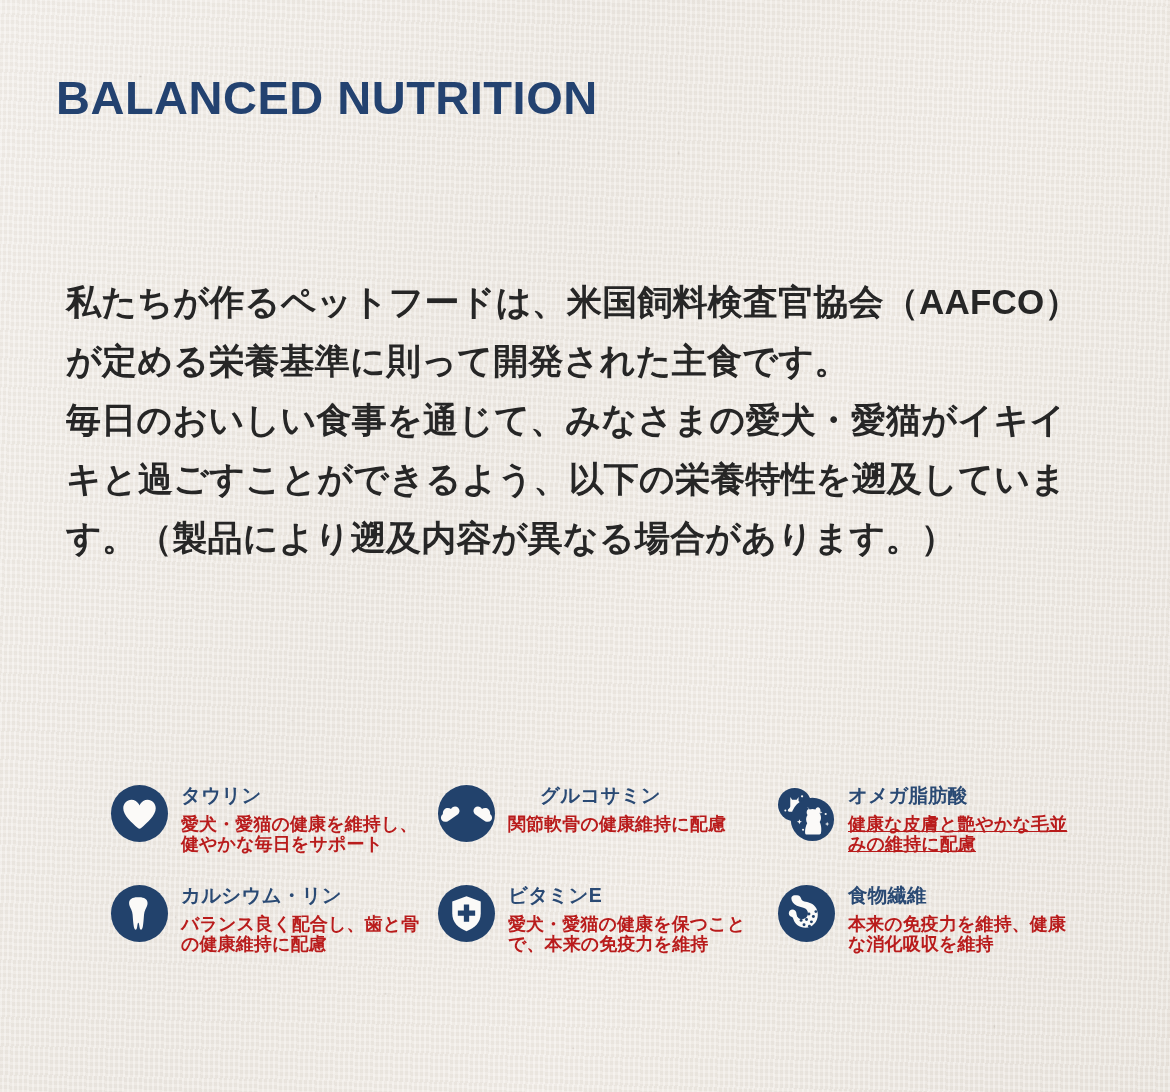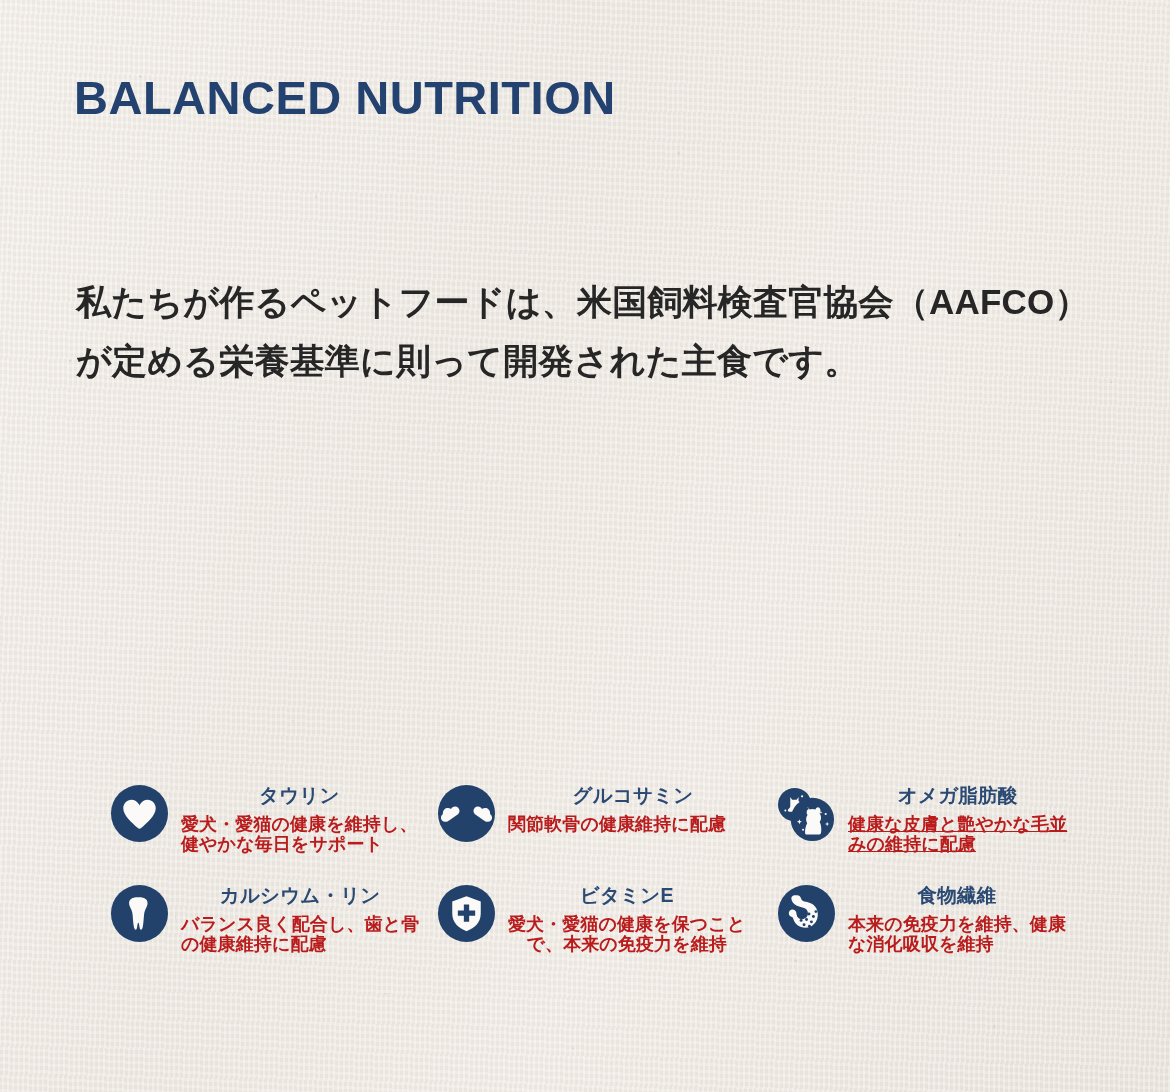--- a/index.html
+++ b/index.html
@@ -59,33 +59,33 @@
       repeating-linear-gradient(92deg,  rgba(255,255,255,.30) 0 2px, rgba(178,170,160,.06) 2px 5px),
       repeating-linear-gradient(3deg,   rgba(255,255,255,.18) 0 3px, rgba(168,160,150,.05) 3px 7px);
     opacity: .85;
   }
 
   #page { position: relative; z-index: 1; width: 1170px; height: 1092px; }
 
   
   .heading {
     position: absolute;
-    left: 74px;
+    left: 56px;
     top: 70px;
     font-size: 47px;
     font-weight: 700;
     letter-spacing: .5px;
     color: #234270;
     white-space: nowrap;
   }
 
   
   .body-copy {
     position: absolute;
-    left: 76px;
+    left: 66px;
     top: 272px;
     width: 1020px;
     font-size: 35px;
     font-weight: 700;
     line-height: 59px;
     color: #262626;
     letter-spacing: .2px;
   }
   .body-copy p { margin: 0; }
 
@@ -112,21 +112,20 @@
 
   .feature-text { margin-left: 12px; padding-top: 1px; }
 
   .feature-title {
     font-size: 19.5px;
     font-weight: 700;
     color: #2a4a74;
     line-height: 23px;
     letter-spacing: .2px;
     white-space: nowrap;
-    text-align: center;
   }
   .feature-desc {
     margin-top: 8px;
     font-size: 18px;
     font-weight: 700;
     color: #b91c1c;
     line-height: 19.5px;
     letter-spacing: .1px;
     white-space: pre-line;
   }
@@ -135,20 +134,21 @@
 <body>
 
 <div id="paper-bg"></div>
 
 <div id="page">
 
   <h1 class="heading">BALANCED NUTRITION</h1>
 
   <div class="body-copy">
     <p>私たちが作るペットフードは、米国飼料検査官協会（AAFCO）が定める栄養基準に則って開発された主食です。</p>
+    <p>毎日のおいしい食事を通じて、みなさまの愛犬・愛猫がイキイキと過ごすことができるよう、以下の栄養特性を遡及しています。（製品により遡及内容が異なる場合があります。）</p>
   </div>
 
   <div class="features">
 
     <div class="feature">
       <span class="feature-icon">
         <svg viewBox="0 0 60 60">
           <circle cx="30" cy="30" r="29" fill="#22426c"></circle>
           <path fill="#fbfaf8" d="M30 45.5c-.6 0-1.2-.22-1.66-.63C21.9 39.1 13.5 32.1 13.5 24.7c0-4.9 3.7-8.7 8.3-8.7 3.25 0 6.05 1.9 7.45 4.45l.75 1.37.75-1.37C32.15 17.9 34.95 16 38.2 16c4.6 0 8.3 3.8 8.3 8.7 0 7.4-8.4 14.4-14.84 20.17-.46.41-1.06.63-1.66.63z"></path>
         </svg>
@@ -221,21 +221,21 @@
     <div class="feature">
       <span class="feature-icon">
         <svg viewBox="0 0 60 60">
           <circle cx="30" cy="30" r="29" fill="#22426c"></circle>
           <path fill="#fbfaf8" d="M30 12.5l14.5 5.2v12.4c0 8.6-5.9 15-14.5 17.9-8.6-2.9-14.5-9.3-14.5-17.9V17.7z"></path>
           <path fill="#22426c" d="M27.3 20.8h5.4v6.1h6.1v5.4h-6.1v6.1h-5.4v-6.1h-6.1v-5.4h6.1z"></path>
         </svg>
       </span>
       <span class="feature-text">
         <span class="feature-title" style="display: block;">ビタミンE</span>
-        <span class="feature-desc" style="display: block; text-align: center;">愛犬・愛猫の健康を保つこと
+        <span class="feature-desc" style="display: block;">愛犬・愛猫の健康を保つこと
 で、本来の免疫力を維持</span>
       </span>
     </div>
 
     <div class="feature">
       <span class="feature-icon">
         <svg viewBox="0 0 60 60">
           <circle cx="30" cy="30" r="29" fill="#22426c"></circle>
           <path fill="#fbfaf8" d="M20.5 11.5c1.9 0 3.3 1.2 3.9 2.9.5 1.4 1.1 2.3 2.2 2.8 1.5.7 3.5.9 5.6 1.5 5.4 1.5 9.3 5.6 9.3 12.3 0 7.5-5.3 13.4-12.6 13.4-6.3 0-10.8-3.8-12.2-8.6-.4-1.4-1-2.1-2.1-2.5-1.5-.55-2.6-1.85-2.6-3.6 0-2.15 1.7-3.85 3.85-3.85 1.95 0 3.5 1.35 3.8 3.3.25 1.6.45 3 1.35 4.3.95 1.4 2.6 2.3 4.6 2.3 3.4 0 5.9-2.5 5.9-5.9 0-2.9-1.85-4.9-4.7-5.75-2.3-.7-4.6-1-6.6-1.9-3.45-1.55-5.6-4.4-5.6-7.6 0-1.75 1.45-3.1 3.2-3.1h.25z"></path>
           <g fill="#22426c">

